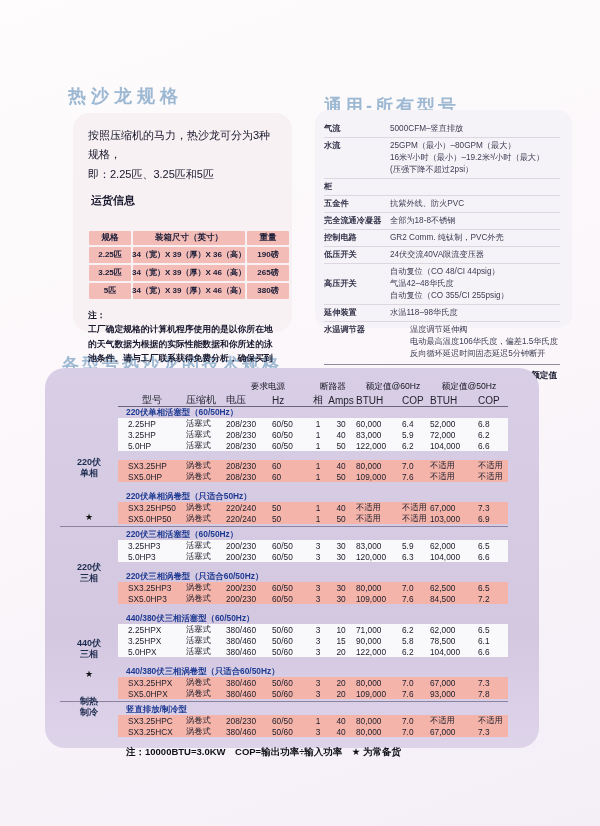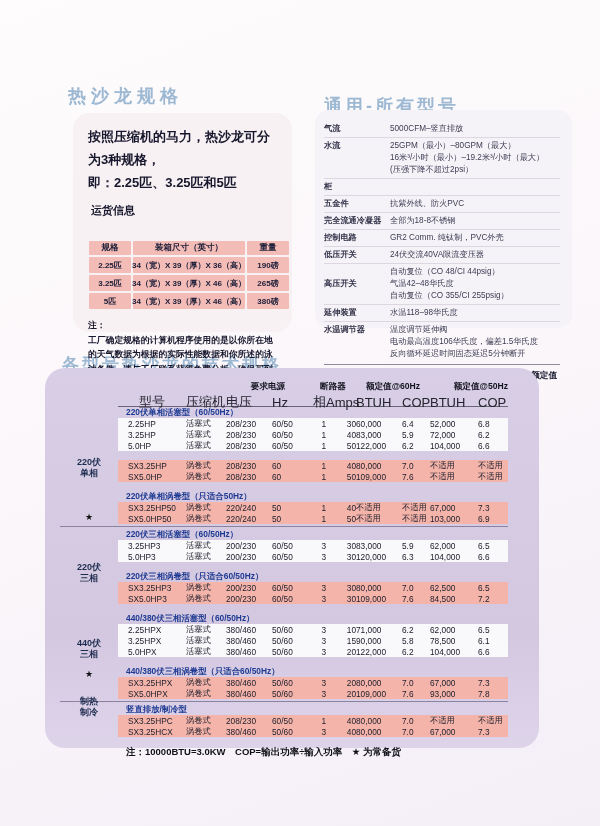--- a/index.html
+++ b/index.html
@@ -9,62 +9,62 @@
     background:linear-gradient(160deg,#fefcfd 0%,#fbf7fa 45%,#f4eff7 100%);
   }
   .h2{position:absolute;font-weight:bold;color:#9cb8d2;margin:12px;}
   #h-specs{left:56px;top:72px;font-size:18px;letter-spacing:5px;}
   #h-common{left:312px;top:82px;font-size:18px;letter-spacing:3px;}
   #h-tech{left:50px;top:341px;font-size:17px;letter-spacing:3px;}
 
   
   .card1{position:absolute;left:73px;top:113px;width:219px;height:219px;
     background:#f8f1f3;border-radius:16px;padding:13px 15px;box-sizing:border-box;}
-  .intro{font-size:13px;font-weight:bold;color:#16162c;line-height:1.75;margin:0;}
+  .intro{font-size:11px;font-weight:normal;color:#16162c;line-height:1.75;margin:0;}
   .ship-title{margin:9px 0 23px 3px;font-size:11px;font-weight:bold;color:#16162c;}
   .ship{display:grid;grid-template-columns:42px 112px 42px;gap:2px;margin-left:1px;}
   .ship span{background:#f3bcb7;color:#20203a;font-weight:bold;font-size:8px;
     display:flex;align-items:center;justify-content:center;height:16px;border-radius:1px;white-space:nowrap;}
   .ship .hd{height:14px;font-size:8.5px;}
   .note{margin-top:9px;font-size:8.8px;font-weight:bold;color:#16162c;line-height:1.65;}
   .note p{margin:0;}
 
   
   .card2{position:absolute;left:315px;top:110px;width:257px;height:218px;
     background:#f6f3f8;border-radius:14px;padding:11px 12px 9px 9px;box-sizing:border-box;}
   .crow{display:grid;grid-template-columns:66px 1fr;padding:2px 0 2px 0;border-bottom:1px solid #dcd7e0;}
-  .crow.last{border-bottom:none;}
+  .crow.last{border-bottom:none;gap:20px;}
   .crow.vmid{align-items:center;}
   .clabel{font-weight:bold;color:#33334a;font-size:8.2px;line-height:12px;}
   .cval span{display:block;color:#3c3c52;font-size:8.2px;line-height:12px;}
   .cfooter{border-top:1px solid #8f8aa0;margin-top:2px;padding-top:5px;
     font-size:8.6px;font-weight:bold;color:#16162c;}
 
   
   .panel{position:absolute;left:45px;top:368px;width:494px;height:380px;
     background:linear-gradient(180deg,#d8cee5 0%,#d3c8e0 70%,#ded4ea 100%);
     border-radius:20px;box-sizing:border-box;padding:12px 0 0 15px;}
   .mlayer{position:absolute;left:15px;top:12px;width:58px;height:350px;}
   .glabel{position:absolute;width:58px;text-align:center;font-size:9px;font-weight:bold;
     color:#1d2b4e;line-height:11px;}
   .glabel span{display:block;}
   .mstar{position:absolute;width:58px;text-align:center;font-size:9px;color:#111;line-height:11px;}
   .tcol{margin-left:58px;width:390px;}
   .tr{display:grid;grid-template-columns:68px 40px 46px 38px 16px 30px 46px 28px 48px 30px;
     height:11px;align-items:center;font-size:8.3px;color:#21212e;white-space:nowrap;}
   .tr span:nth-child(1){padding-left:10px;}
-  .tr span:nth-child(5),.tr span:nth-child(6){text-align:right;}
-  .h1{height:13px;font-weight:bold;font-size:8.6px;color:#141420;}
+  .tr span:nth-child(5),.tr span:nth-child(6){text-align:center;}
+  .h1{height:13px;font-weight:normal;font-size:8.6px;color:#141420;}
   .h1 span{text-align:center;padding-left:0 !important;}
   .h1 .sp0{grid-column:1/3;}
   .h1 .spa{grid-column:3/5;}
   .h1 .spb{grid-column:5/7;}
   .h1 .spc{grid-column:7/9;}
   .h1 .spd{grid-column:9/11;}
-  .h2r{height:13px;border-bottom:1px solid #6b6678;font-size:13px;color:#24242f;}
+  .h2r{height:13px;border-bottom:1px solid #6b6678;font-size:10px;color:#24242f;}
   .h2r span:nth-child(1){text-align:center;padding-left:0;}
   .sec{margin-bottom:9px;}
   .sec-h{height:11px;line-height:11px;font-size:8.4px;font-weight:bold;color:#1e3a92;padding-left:8px;white-space:nowrap;}
   .rw{background:#f9f8fb;}
   .rp{background:#f5b4aa;}
   .gdiv{height:1px;background:#8b84a0;margin:2px 0 2px -58px;}
   .fnote{margin:7px 0 0 8px;font-size:9.5px;font-weight:bold;color:#101018;}
 </style>
 </head>
 <body>

